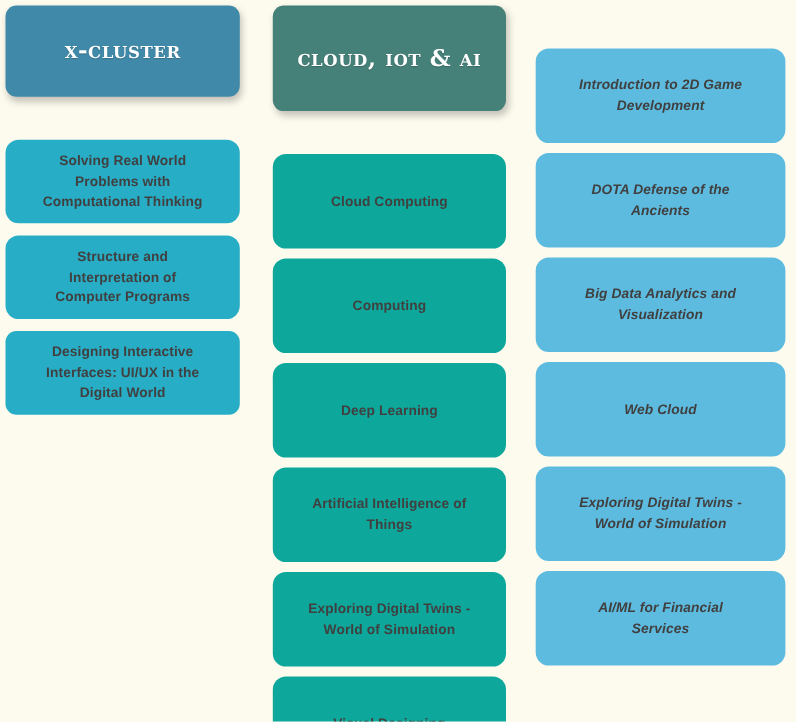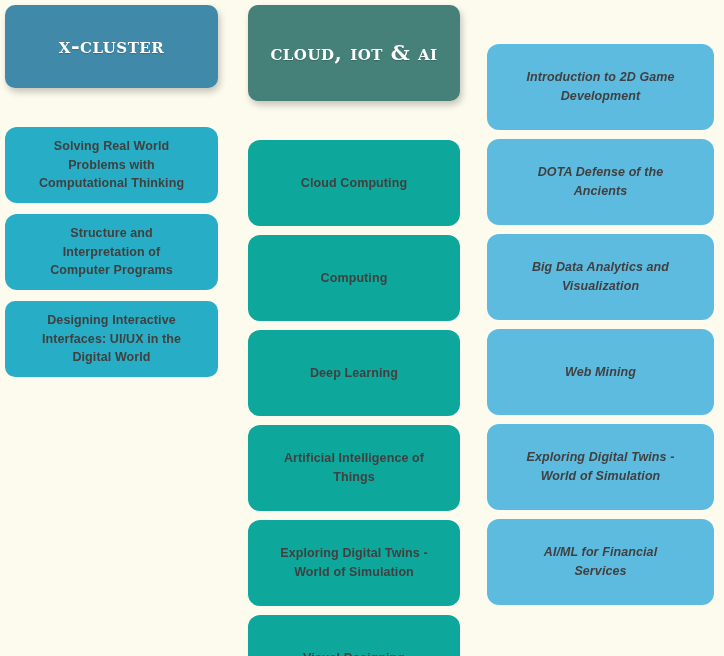--- a/index.html
+++ b/index.html
@@ -149,21 +149,21 @@
       <div class="card" style="background: rgb(94, 187, 224);">
         <span class="card-label">Introduction to 2D Game Development</span>
       </div>
       <div class="card" style="background: rgb(94, 187, 224);">
         <span class="card-label">DOTA Defense of the Ancients</span>
       </div>
       <div class="card" style="background: rgb(94, 187, 224);">
         <span class="card-label">Big Data Analytics and Visualization</span>
       </div>
       <div class="card" style="background: rgb(94, 187, 224);">
-        <span class="card-label">Web Mining</span>
+        <span class="card-label">Web Cloud</span>
       </div>
       <div class="card" style="background: rgb(94, 187, 224);">
         <span class="card-label">Exploring Digital Twins - World of Simulation</span>
       </div>
       <div class="card" style="background: rgb(94, 187, 224);">
         <span class="card-label">AI/ML for Financial Services</span>
       </div>
     </div>
   </div>
 

